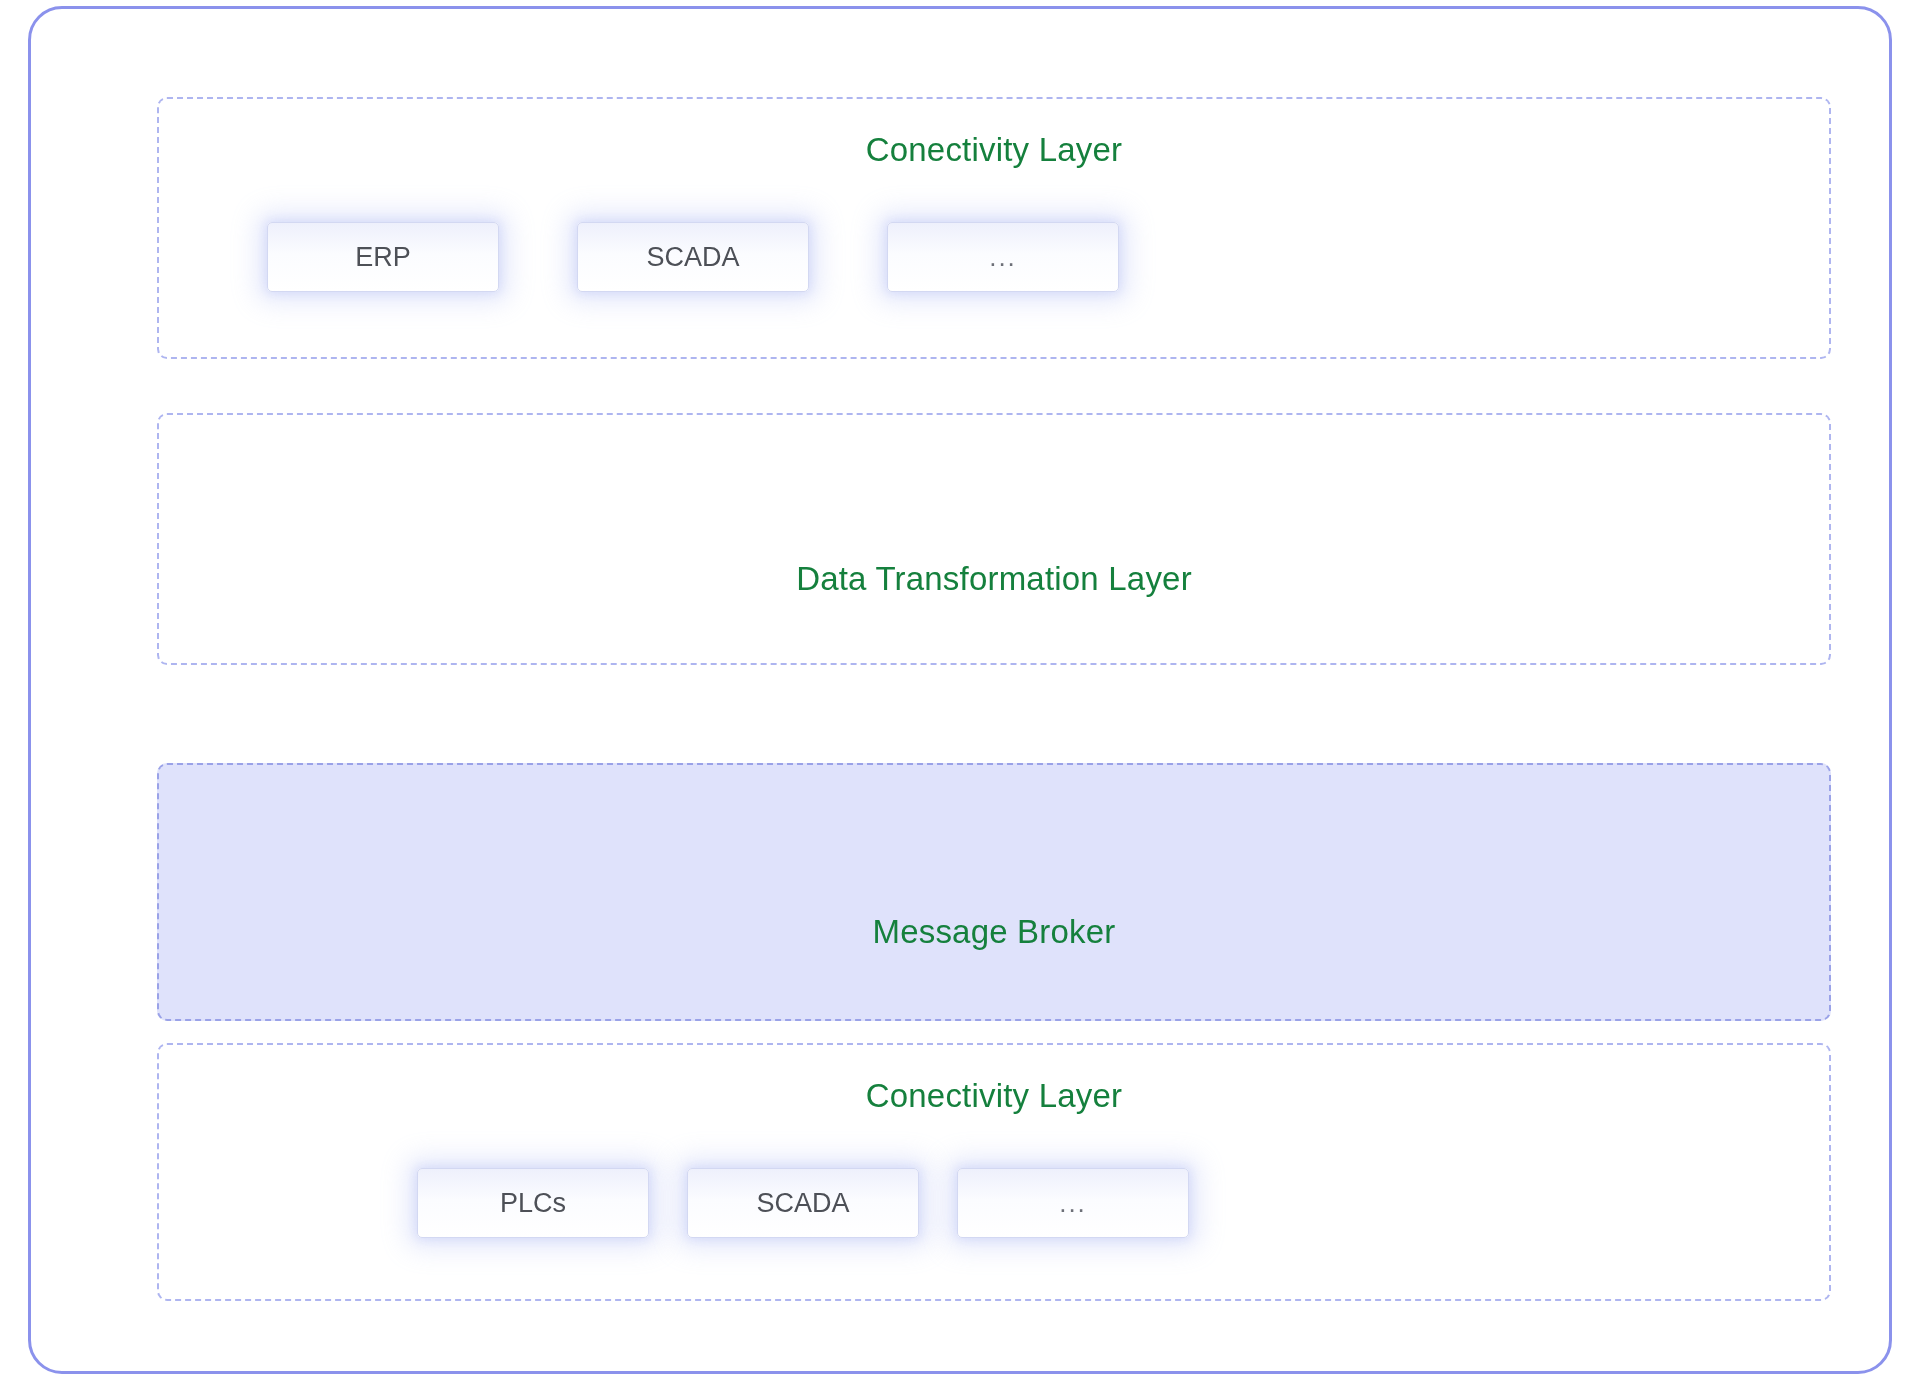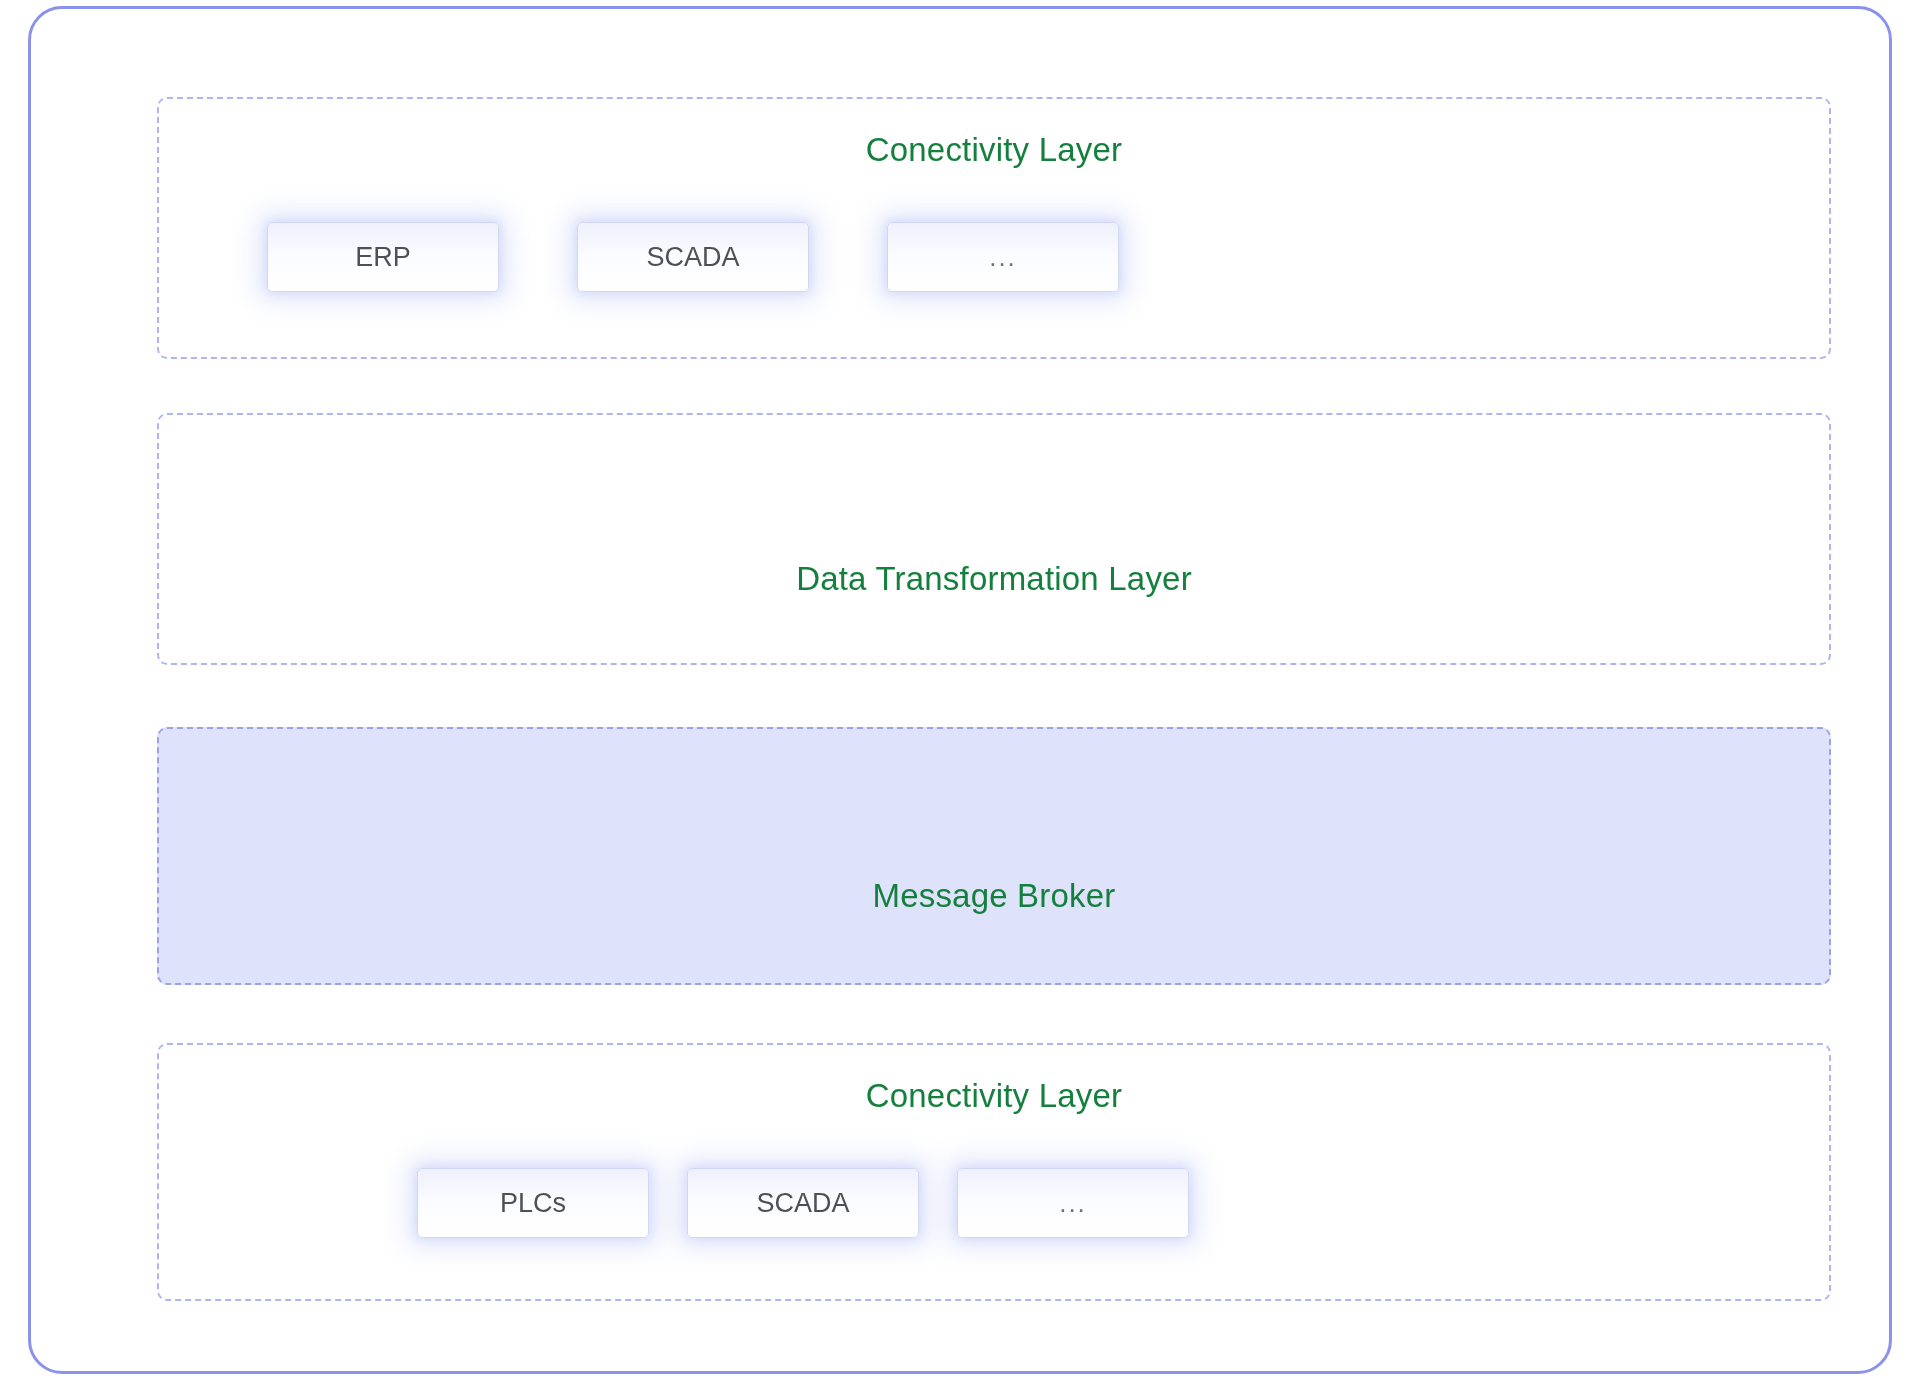--- a/index.html
+++ b/index.html
@@ -67,21 +67,21 @@
     transform: translateY(-50%);
     margin-top: 40px;
   }
 
   
   #layer-connectivity-top   { top: 88px;  height: 262px; }
   #layer-connectivity-top .layer-title { top: 32px; }
 
   #layer-data-transform     { top: 404px; height: 252px; }
 
-  #layer-message-broker     { top: 718px; height: 258px; }
+  #layer-message-broker     { top: 754px; height: 258px; }
 
   #layer-connectivity-bottom{ top: 1034px; height: 258px; }
   #layer-connectivity-bottom .layer-title { top: 32px; }
 
   
   .chip-row {
     position: absolute;
     display: flex;
     align-items: center;
     top: 118px;

